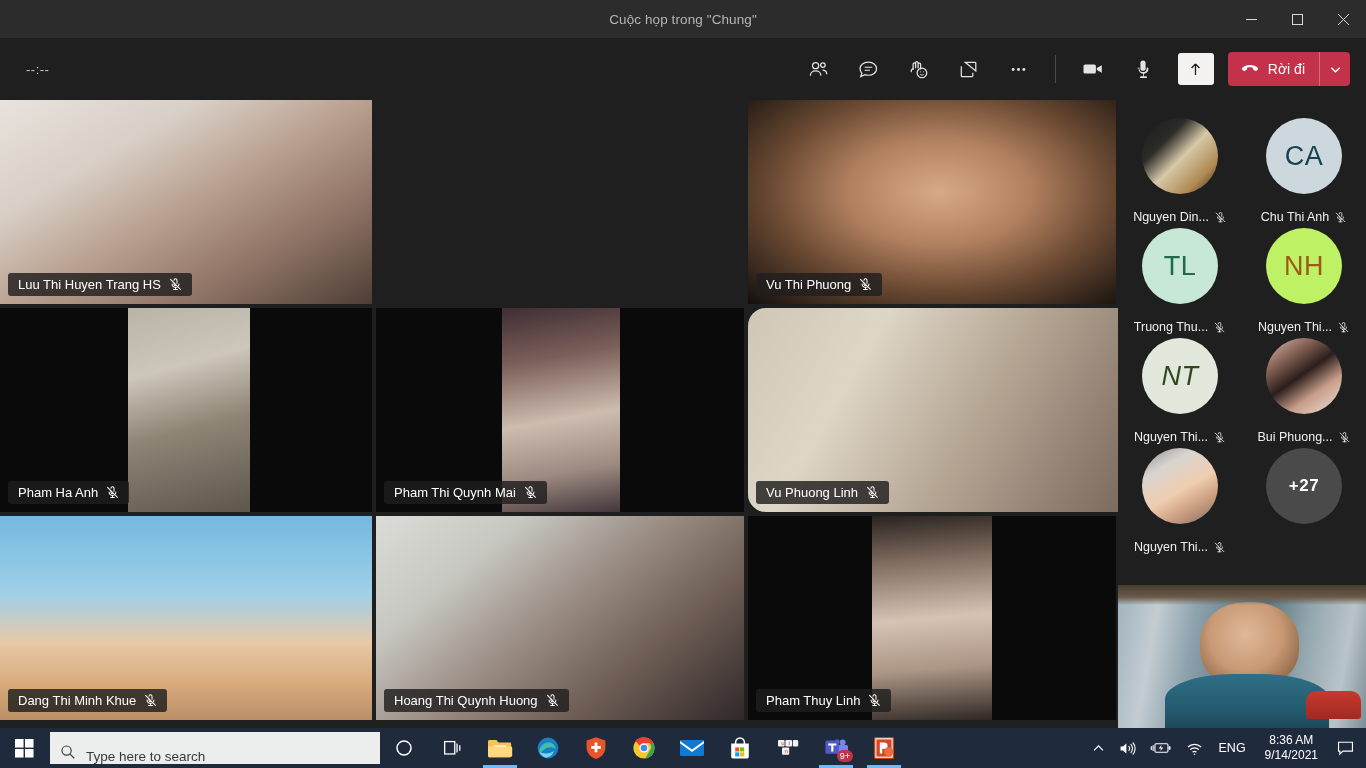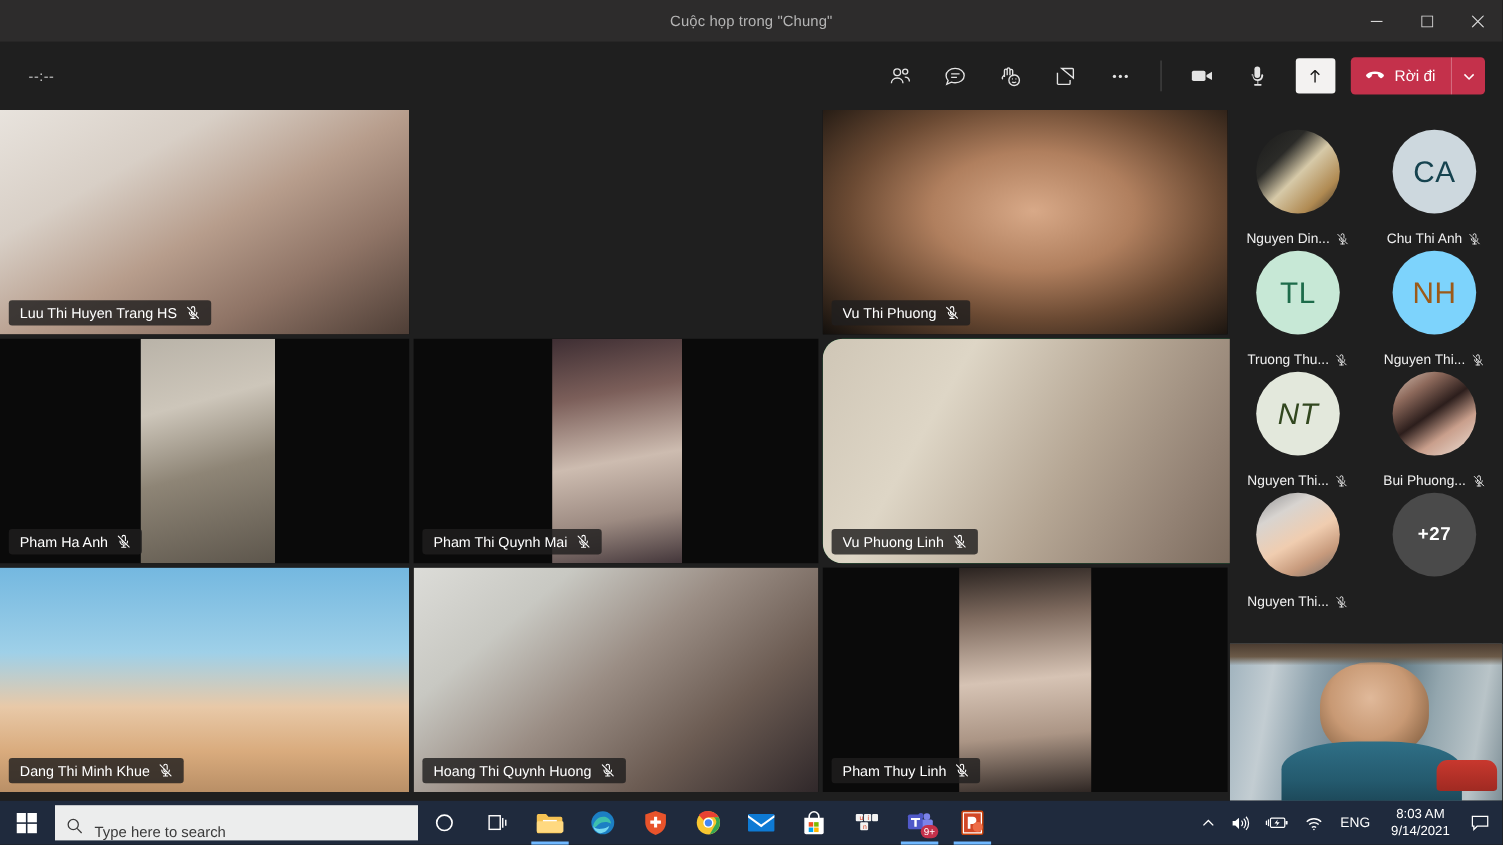--- a/index.html
+++ b/index.html
@@ -441,21 +441,21 @@
               <path d="M8 4.3a2 2 0 0 1 4 0v4.1"></path>
               <path d="M8 8.1v1.6a2 2 0 0 0 3.1 1.7"></path>
               <path d="M5.4 9.3a4.6 4.6 0 0 0 6.5 4.2M14.6 9.3a4.6 4.6 0 0 1-.7 2.4"></path>
               <path d="M10 14v2.6M7.5 16.6h5"></path>
               <path d="M3.4 3.2 L16.6 16.4"></path>
             </svg>
           </span>
         </div>
       </div>
       <div class="rcell">
-        <div class="avatar" style="background: #7dd3fc; color: rgb(156, 90, 24);">
+        <div class="avatar" style="background: #bef264; color: rgb(156, 90, 24);">
           <span>NH</span>
         </div>
         <div class="rlabel">
           <span class="rn">Nguyen Thi...</span>
           <span style="display: flex;">
             <svg width="13" height="13" viewBox="0 0 20 20" fill="none" stroke="#e8e8e8" stroke-width="1.35" stroke-linecap="round">
               <path d="M8 4.3a2 2 0 0 1 4 0v4.1"></path>
               <path d="M8 8.1v1.6a2 2 0 0 0 3.1 1.7"></path>
               <path d="M5.4 9.3a4.6 4.6 0 0 0 6.5 4.2M14.6 9.3a4.6 4.6 0 0 1-.7 2.4"></path>
               <path d="M10 14v2.6M7.5 16.6h5"></path>
@@ -656,21 +656,21 @@
         </svg>
       </div>
       <div class="trayicon">
         <svg width="17" height="15" viewBox="0 0 18 16" fill="none" stroke="#ffffff" stroke-width="1.3">
           <path d="M2 6.4a10 10 0 0 1 14 0M4.4 9.2a6.4 6.4 0 0 1 9.2 0M7 12a2.8 2.8 0 0 1 4 0"></path>
           <circle cx="9" cy="14" r=".8" fill="#ffffff" stroke="none"></circle>
         </svg>
       </div>
       <div class="traylang">ENG</div>
       <div class="clock">
-        <div>8:03 AM</div>
+        <div>8:36 AM</div>
         <div>9/14/2021</div>
       </div>
       <div class="notif">
         <svg width="17" height="16" viewBox="0 0 18 17" fill="none" stroke="#ffffff" stroke-width="1.2">
           <path d="M1.6 2.4h14.8v9.4H6.2L3 15V11.8H1.6z"></path>
         </svg>
       </div>
     </div>
   </div>
 </div>

